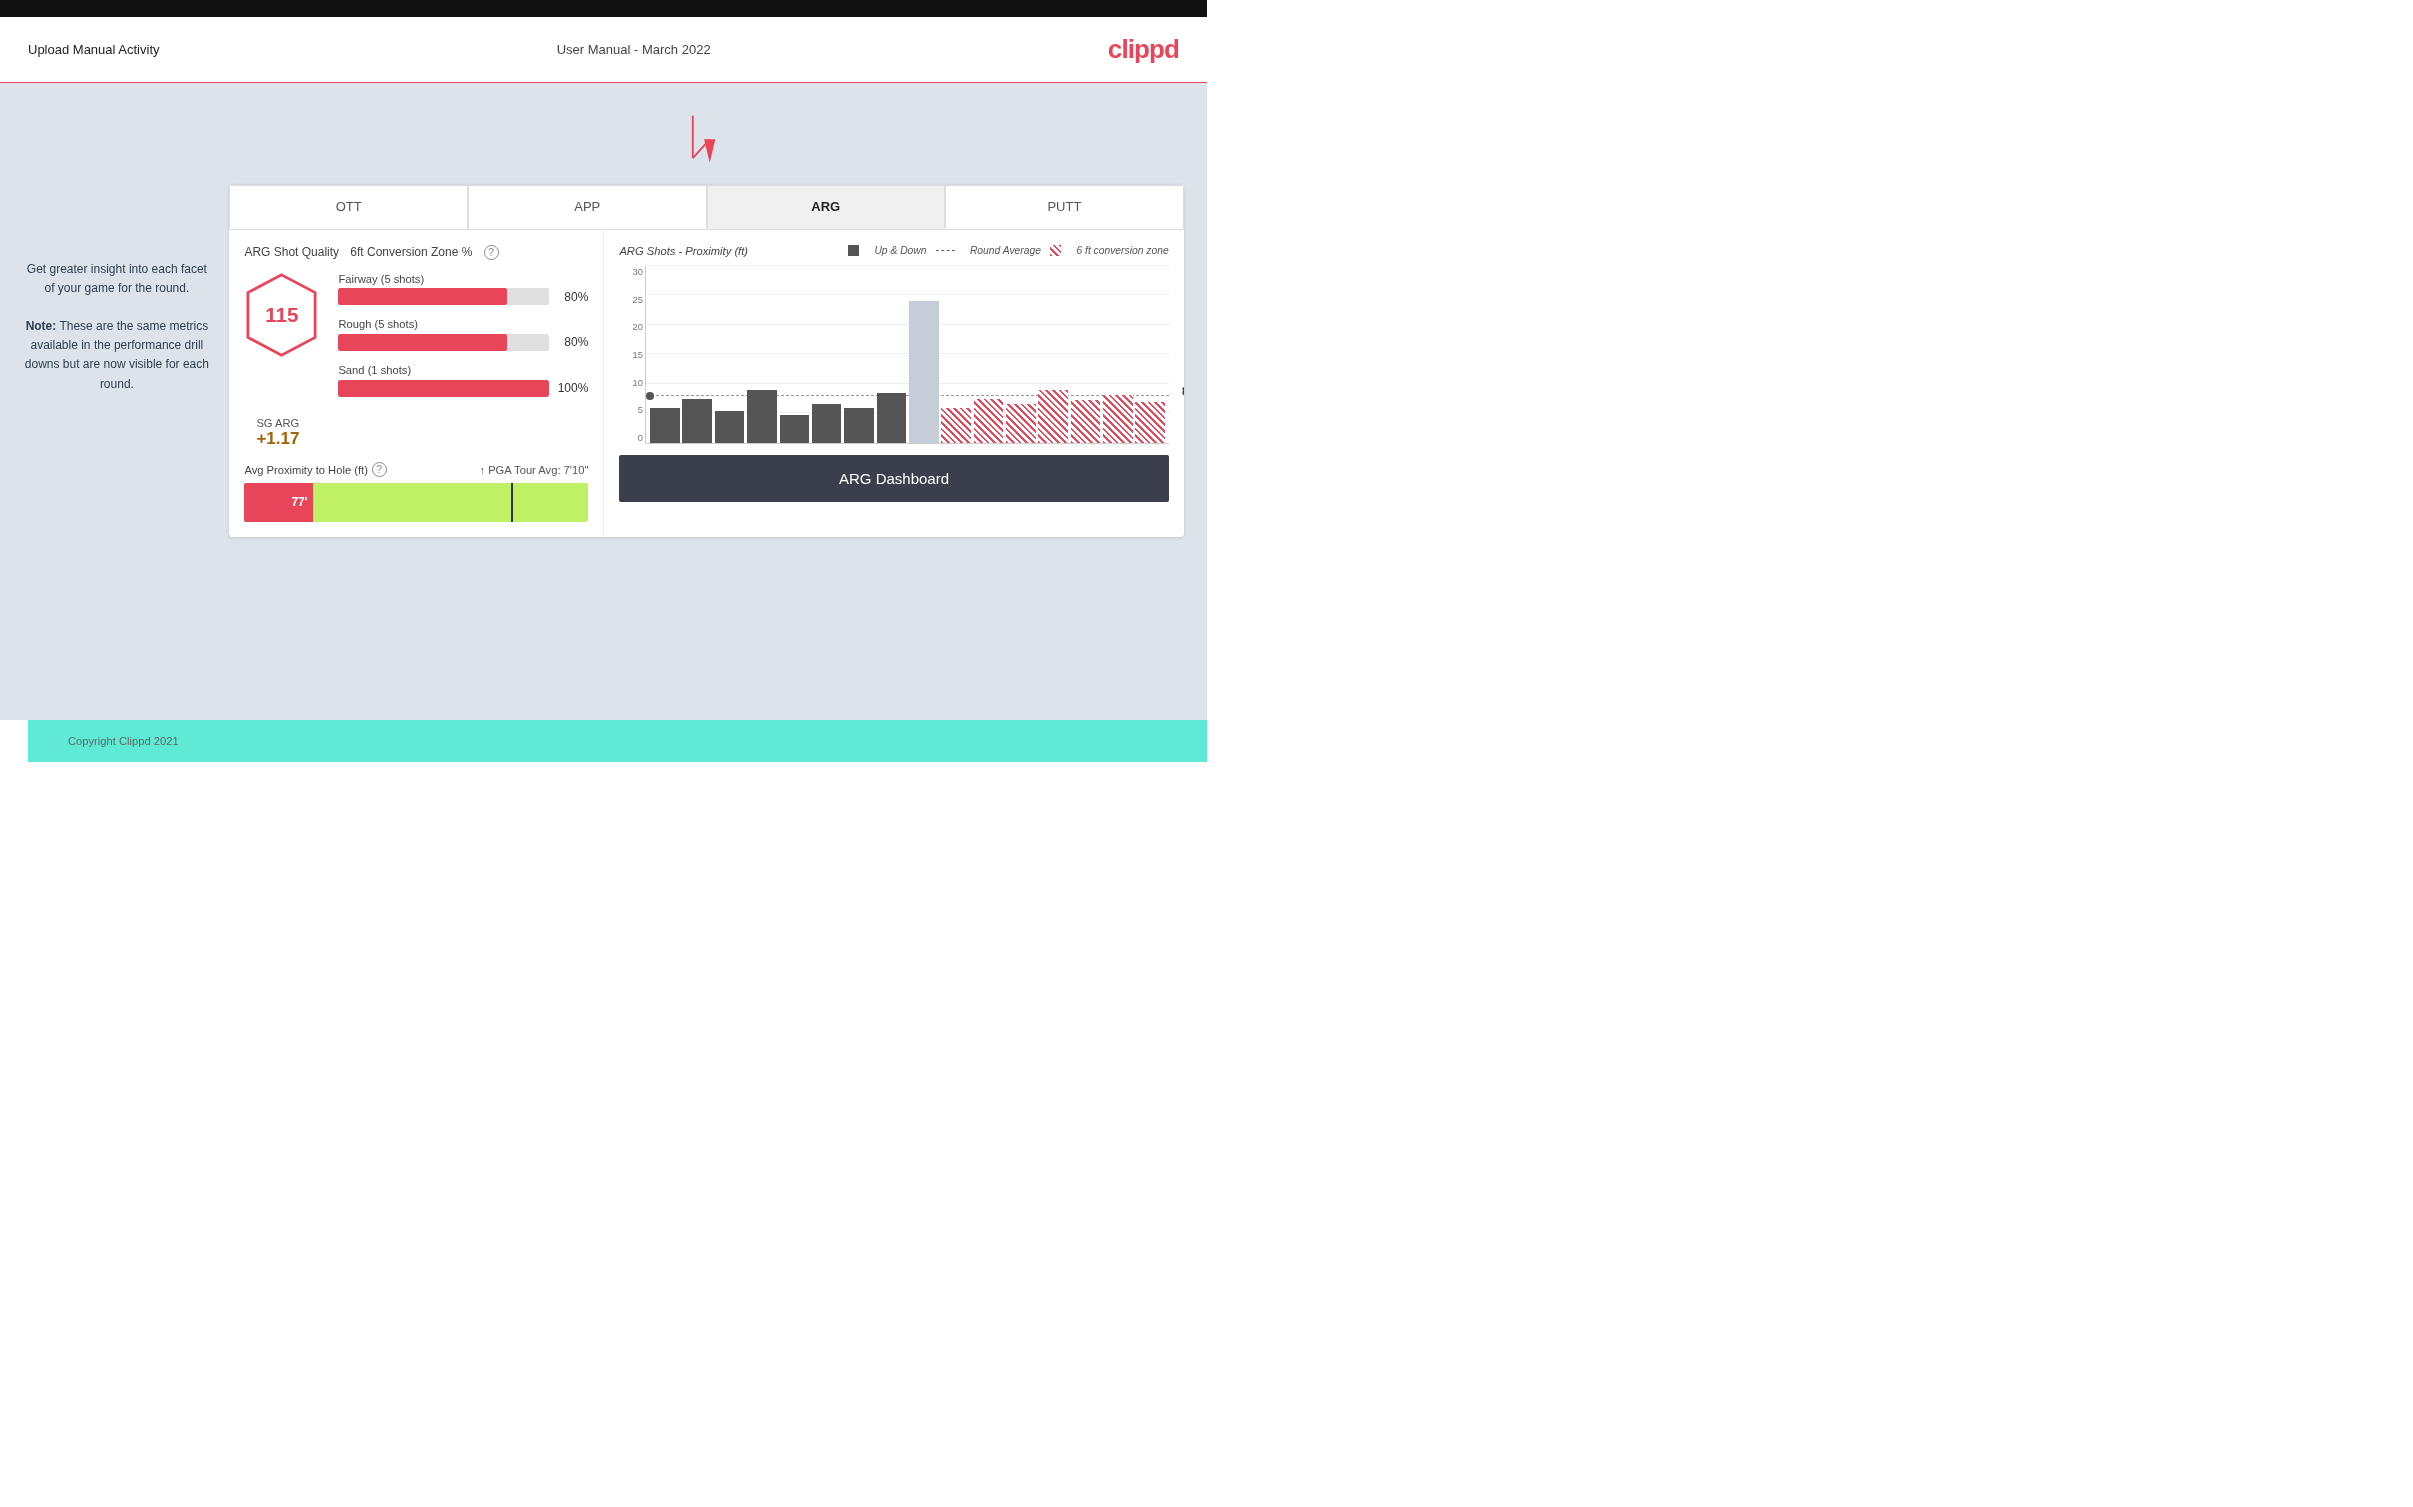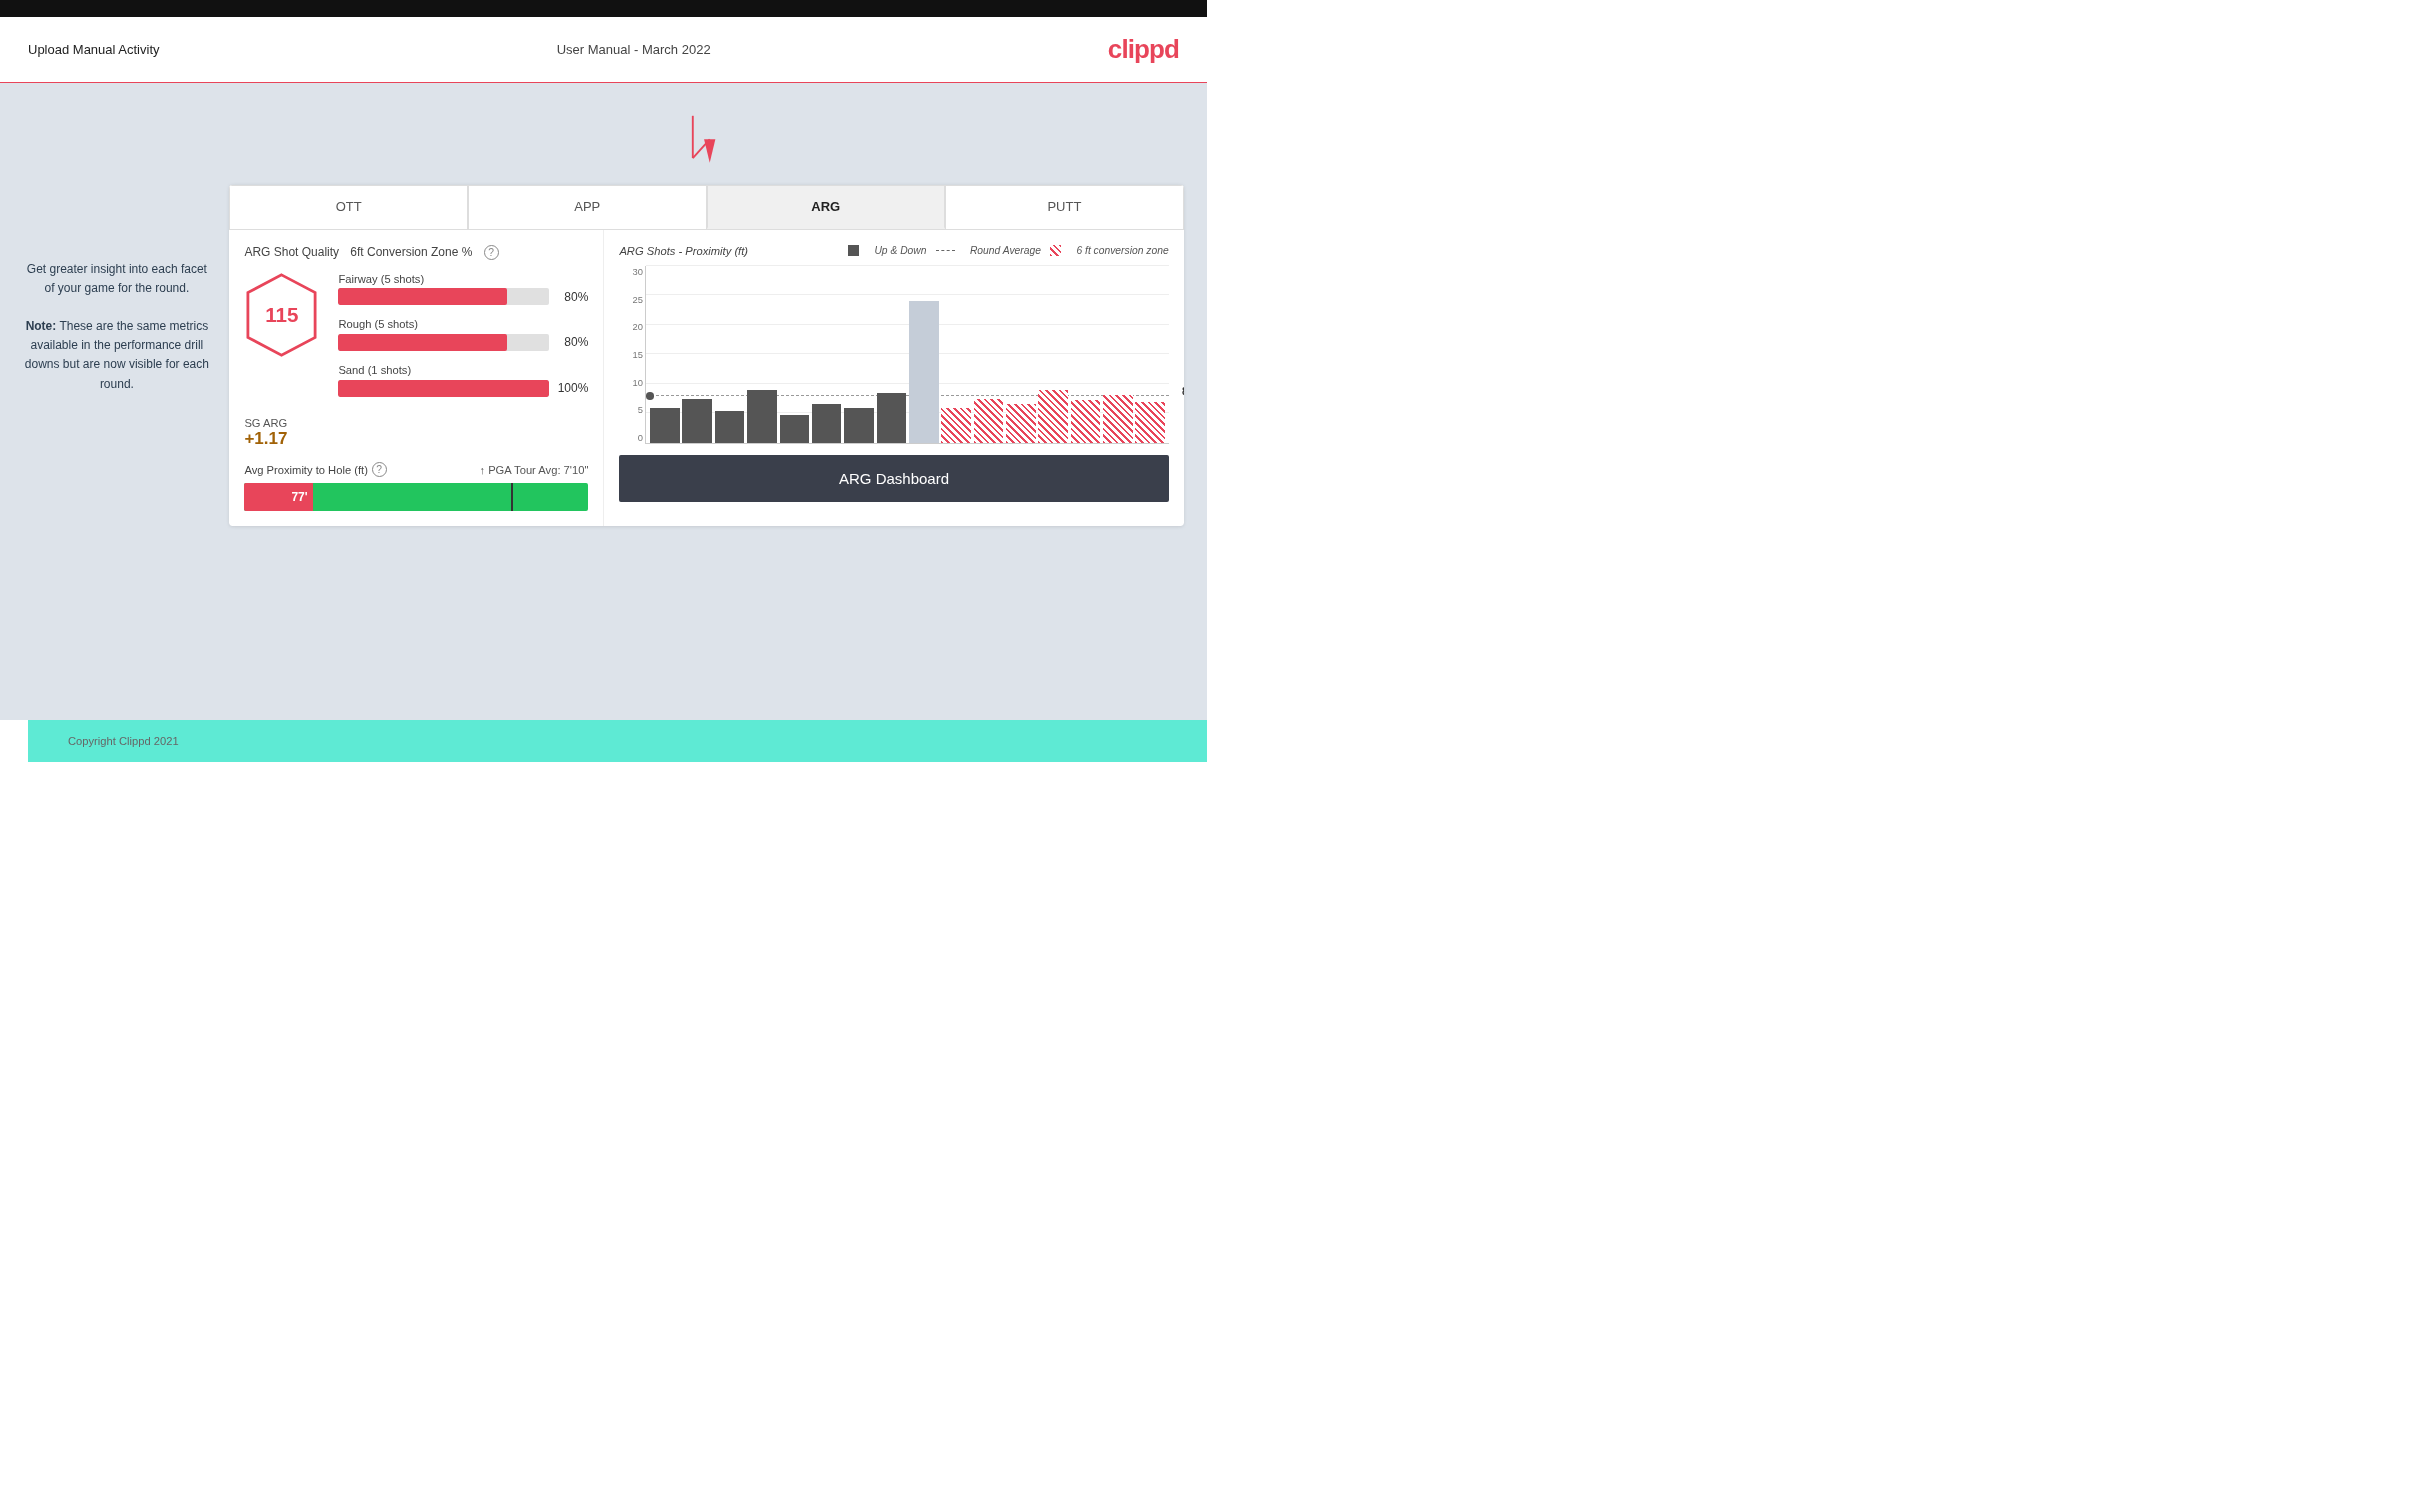--- a/index.html
+++ b/index.html
@@ -226,20 +226,21 @@
       color: #333;
       font-weight: 500;
       width: 36px;
       text-align: right;
     }
 
     
     .sg-section {
       margin-top: 7.5px;
       margin-bottom: 13px;
+      margin-left: 12px;
     }
     .sg-label {
       font-size: 11.2px;
       color: #555;
     }
     .sg-value {
       font-size: 17px;
       font-weight: 700;
       color: #a16207;
     }
@@ -260,22 +261,22 @@
       display: flex;
       align-items: center;
       gap: 3.7px;
     }
     .pga-label {
       font-size: 11.2px;
       color: #555;
     }
     .proximity-bar-bg {
       width: 100%;
-      height: 28px;
-      background: #22c55e;
+      height: 39px;
+      background: #bef264;
       border-radius: 1.9px;
       overflow: hidden;
       position: relative;
     }
     .proximity-bar-fill {
       height: 100%;
       background: #e8455a;
       width: 20%;
       display: flex;
       align-items: center;

